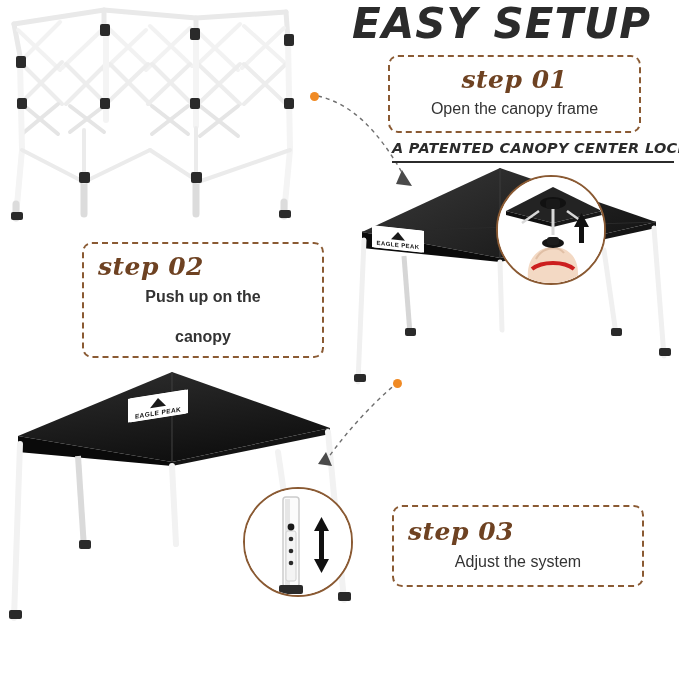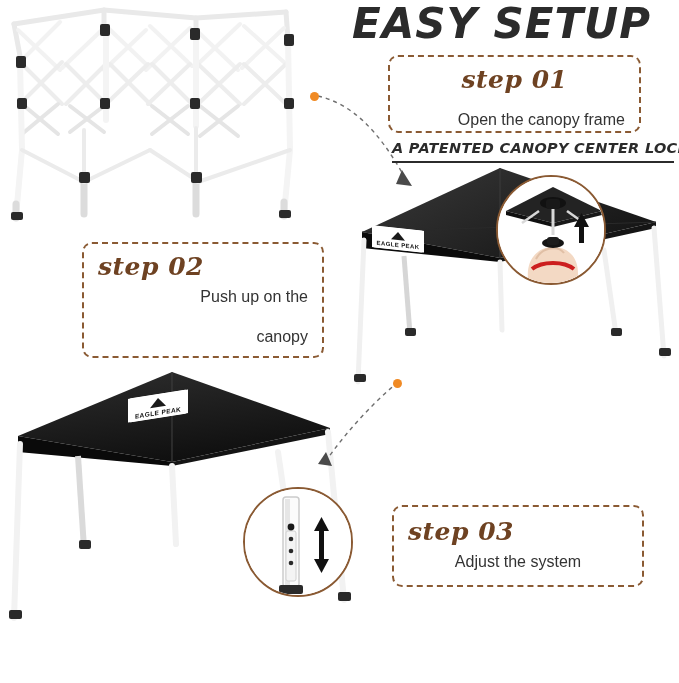--- a/index.html
+++ b/index.html
@@ -63,31 +63,31 @@
   }
 
   #step1 {
     left: 388px;
     top: 55px;
     width: 253px;
     height: 78px;
     padding: 8px 14px;
   }
   #step1 .step-title { display:block; text-align:center; }
-  #step1 .step-desc { display:block; text-align:right; margin-top: 16px; }
+  #step1 .step-desc { display:block; text-align:center; margin-top: 5px; }
 
   #step2 {
     left: 82px;
     top: 242px;
     width: 242px;
     height: 116px;
     padding: 8px 14px;
   }
   #step2 .step-title { display:block; text-align:left; }
-  #step2 .step-desc { display:block; text-align:right; margin-top: 6px; }
+  #step2 .step-desc { display:block; text-align:center; margin-top: 6px; font-weight: bold; }
 
   #step3 {
     left: 392px;
     top: 505px;
     width: 252px;
     height: 82px;
     padding: 10px 14px;
   }
   #step3 .step-title { display:block; text-align:left; }
   #step3 .step-desc { display:block; text-align:center; margin-top: 6px; }

